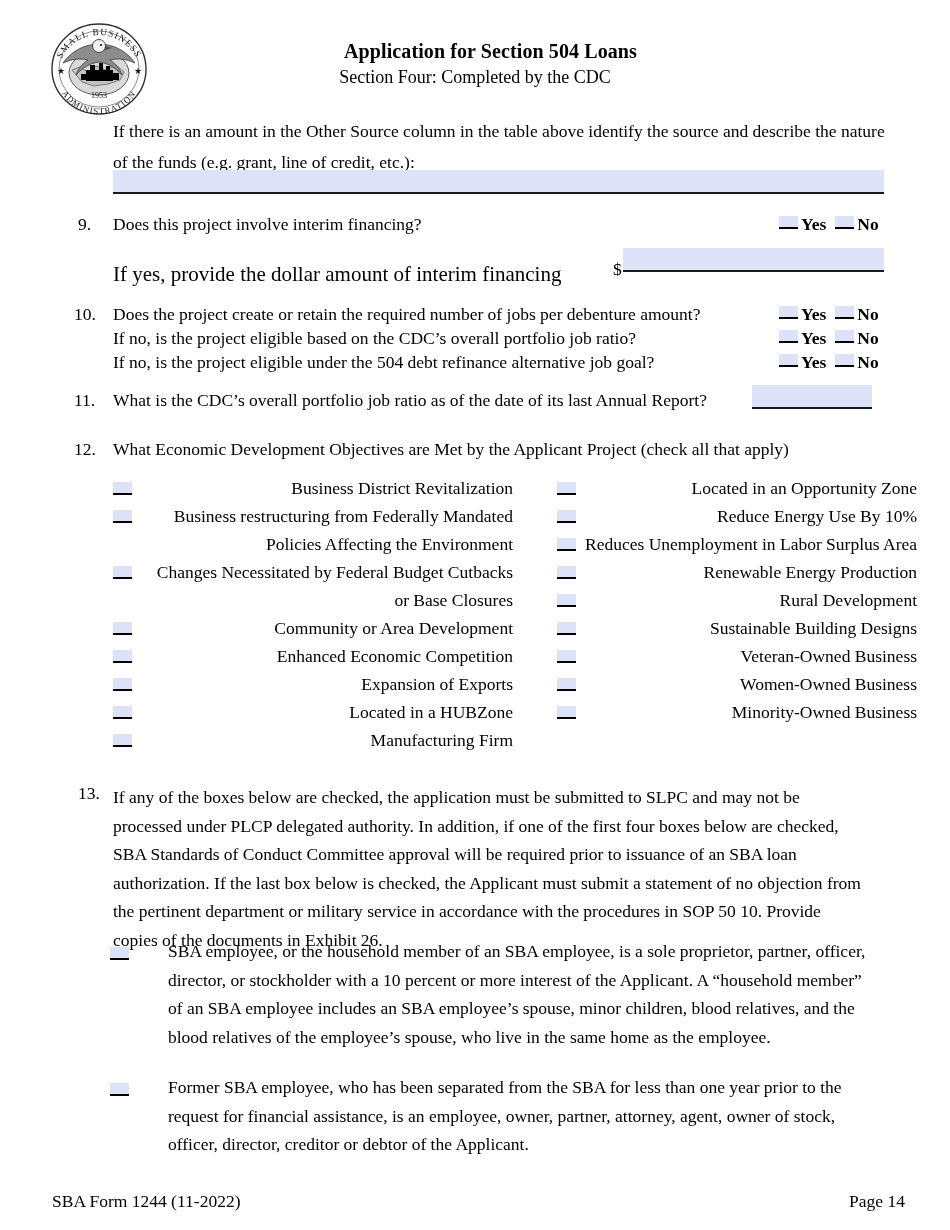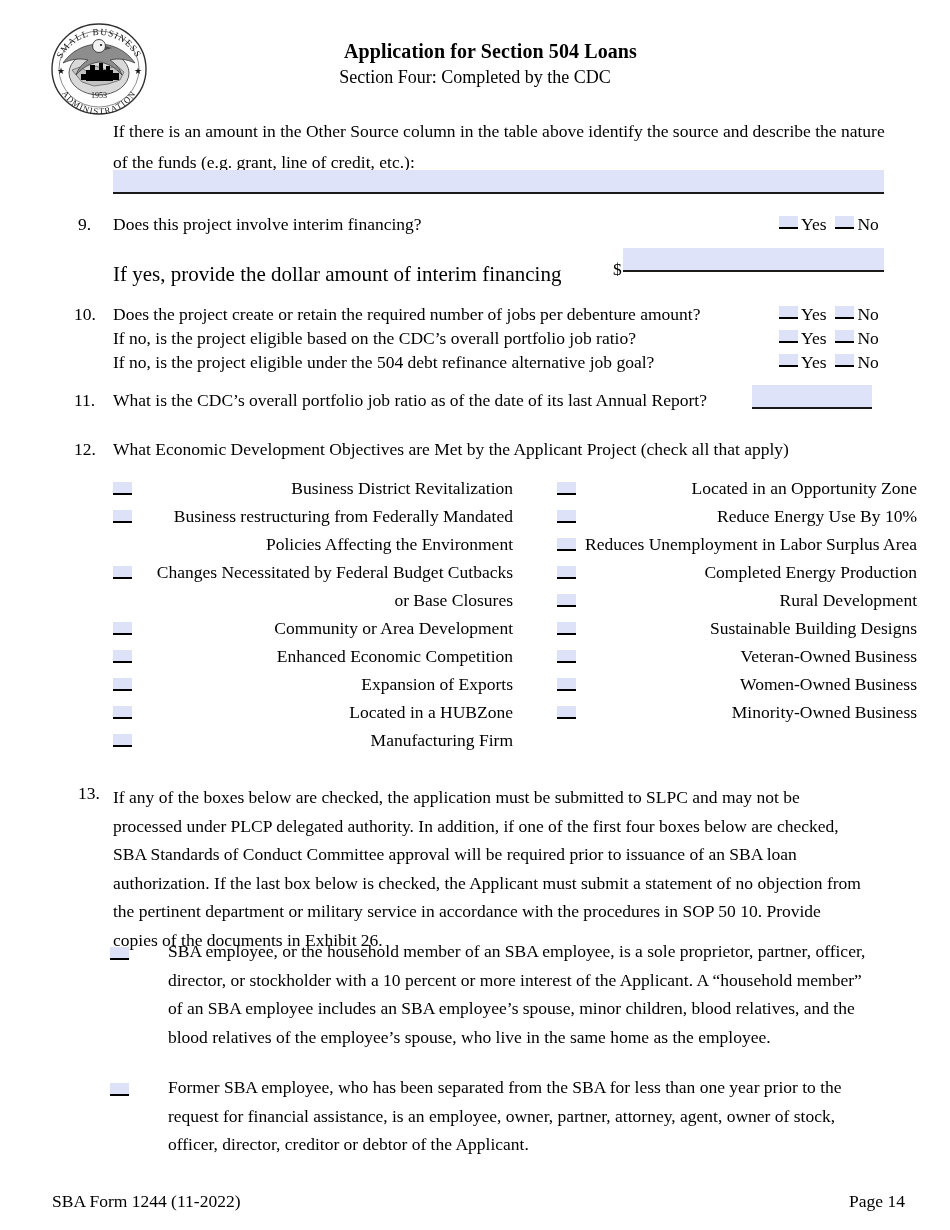--- a/index.html
+++ b/index.html
@@ -87,21 +87,21 @@
     height: 13px;
     background: #dde2f8;
     border-bottom: 2.5px solid #000000;
     vertical-align: 1px;
     box-sizing: border-box;
   }
 
   .yn-group {
     position: absolute;
     font-size: 17.5px;
-    font-weight: normal;
+    font-weight: bold;
     white-space: nowrap;
   }
   .yn-group .cb { margin-right: 3px; }
   .yn-gap { display: inline-block; width: 9px; }
 
   
   .q9-num {
     position: absolute;
     left: 78px;
     top: 214px;
@@ -346,21 +346,21 @@
       <div class="opt">
         <span class="cb"></span><span>Located in an Opportunity Zone</span>
       </div>
       <div class="opt">
         <span class="cb"></span><span>Reduce Energy Use By 10%</span>
       </div>
       <div class="opt">
         <span class="cb"></span><span>Reduces Unemployment in Labor Surplus Area</span>
       </div>
       <div class="opt">
-        <span class="cb"></span><span>Completed Energy Production</span>
+        <span class="cb"></span><span>Renewable Energy Production</span>
       </div>
       <div class="opt">
         <span class="cb"></span><span>Rural Development</span>
       </div>
       <div class="opt">
         <span class="cb"></span><span>Sustainable Building Designs</span>
       </div>
       <div class="opt">
         <span class="cb"></span><span>Veteran-Owned Business</span>
       </div>

